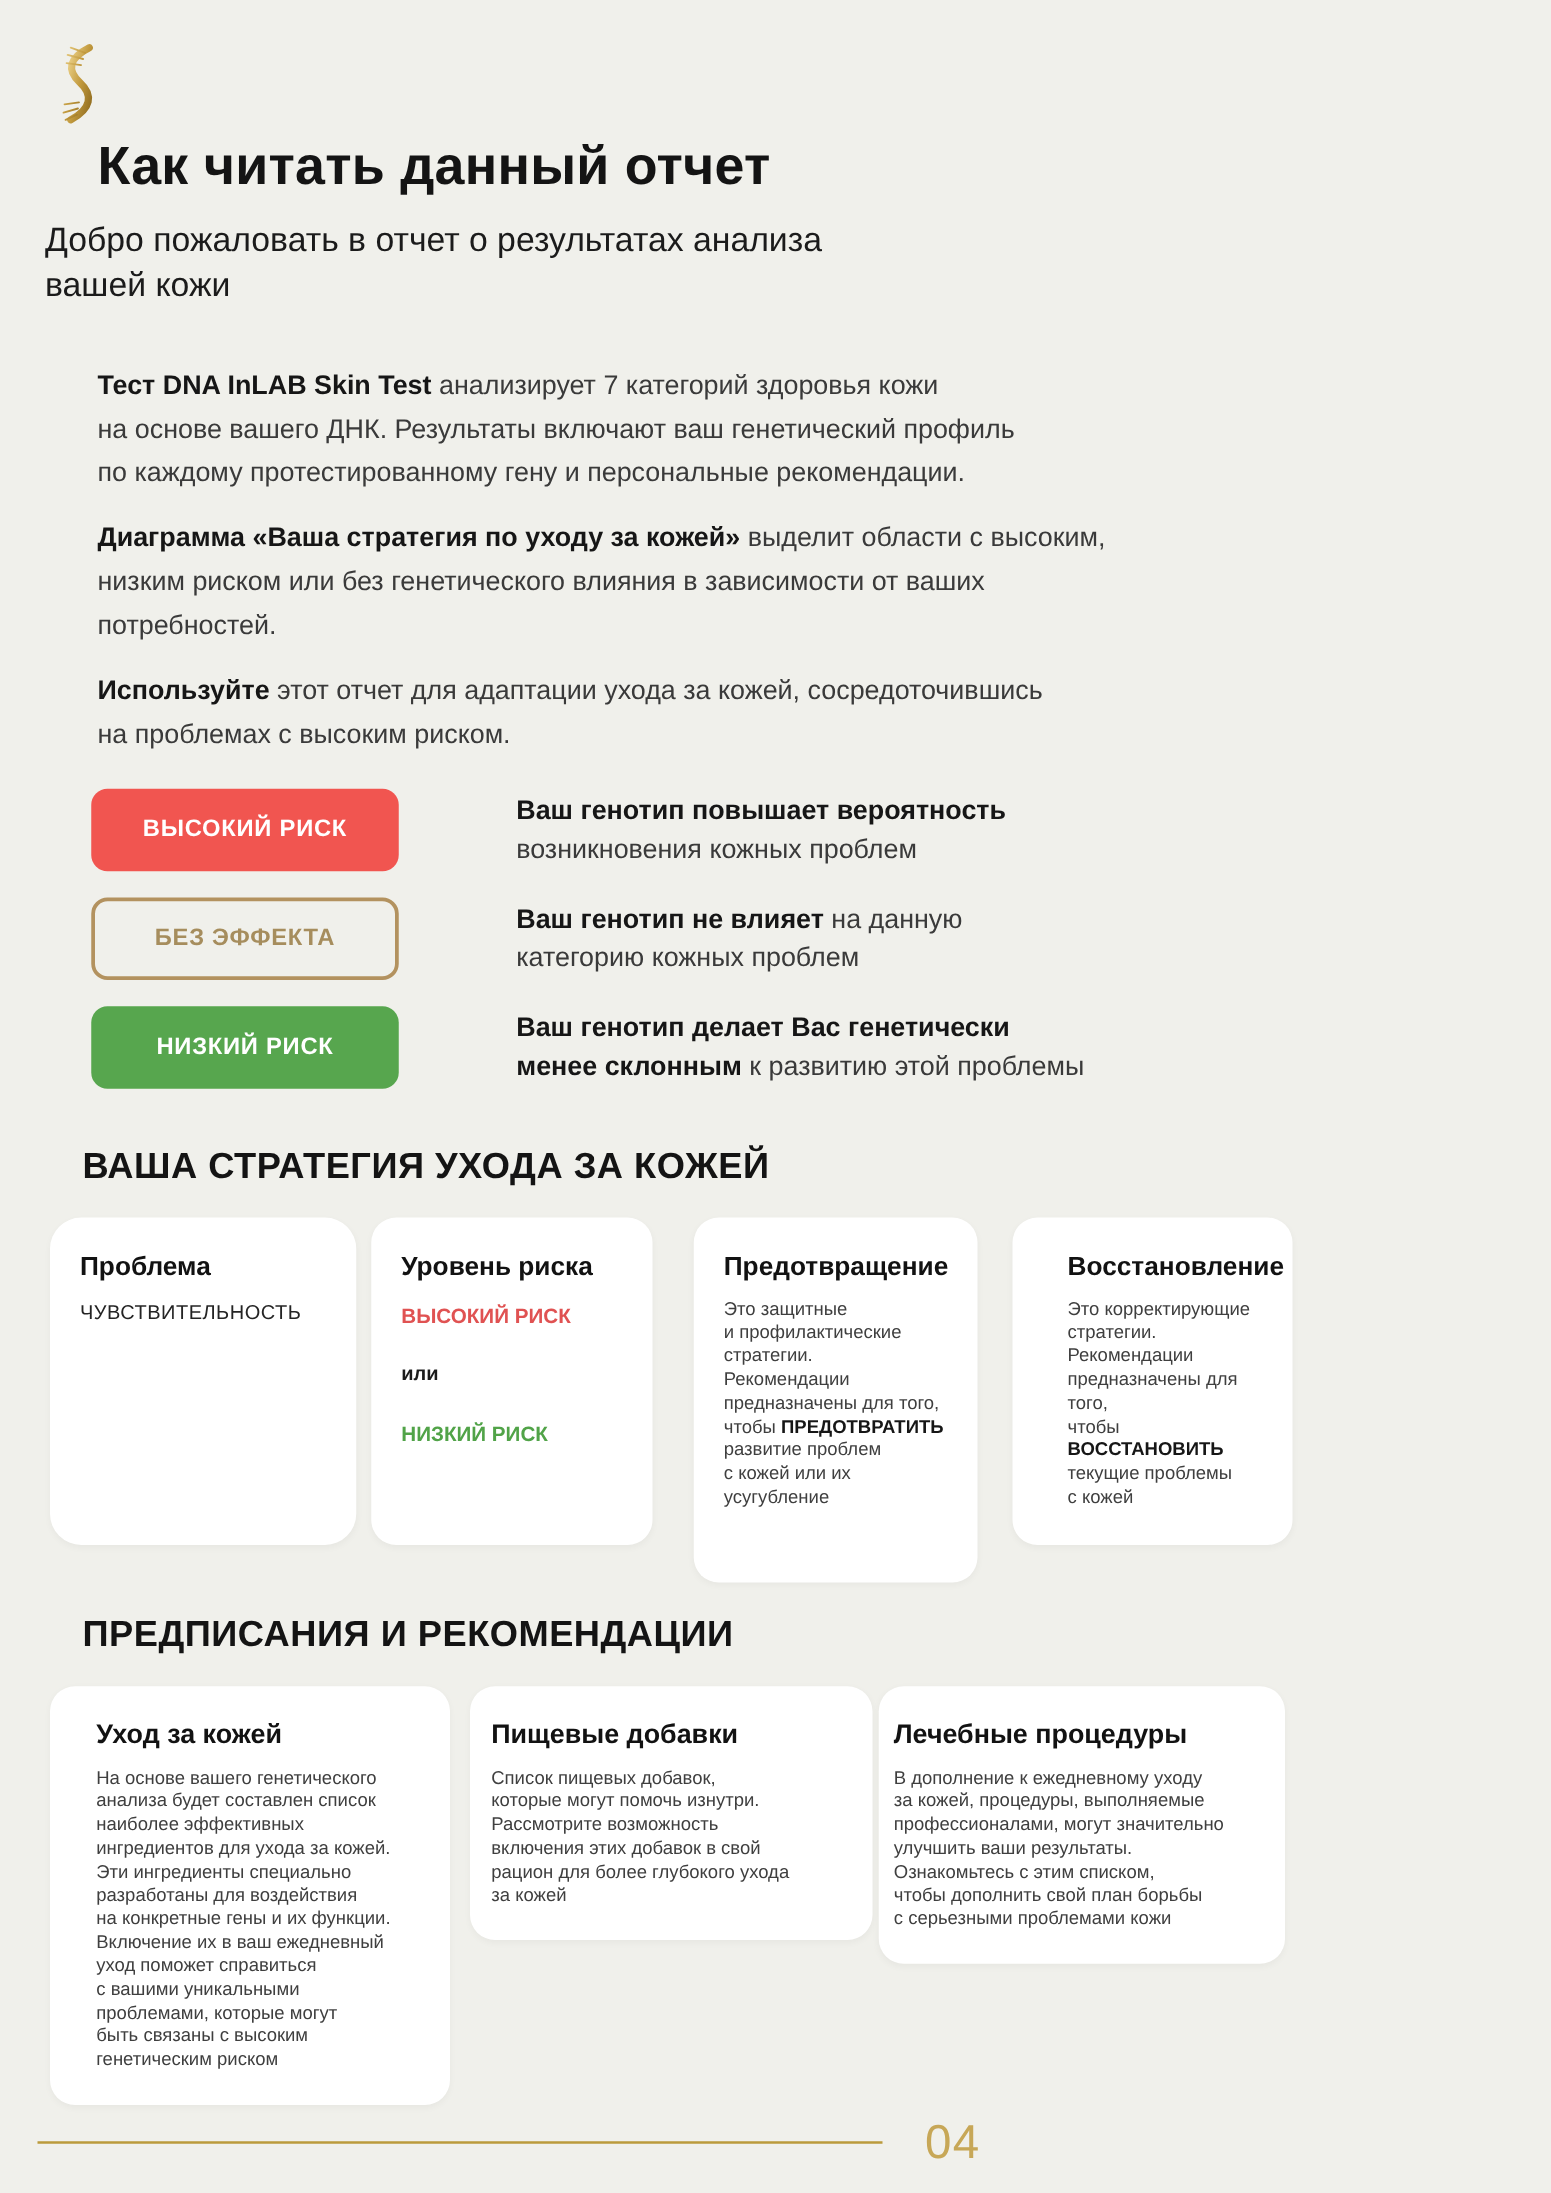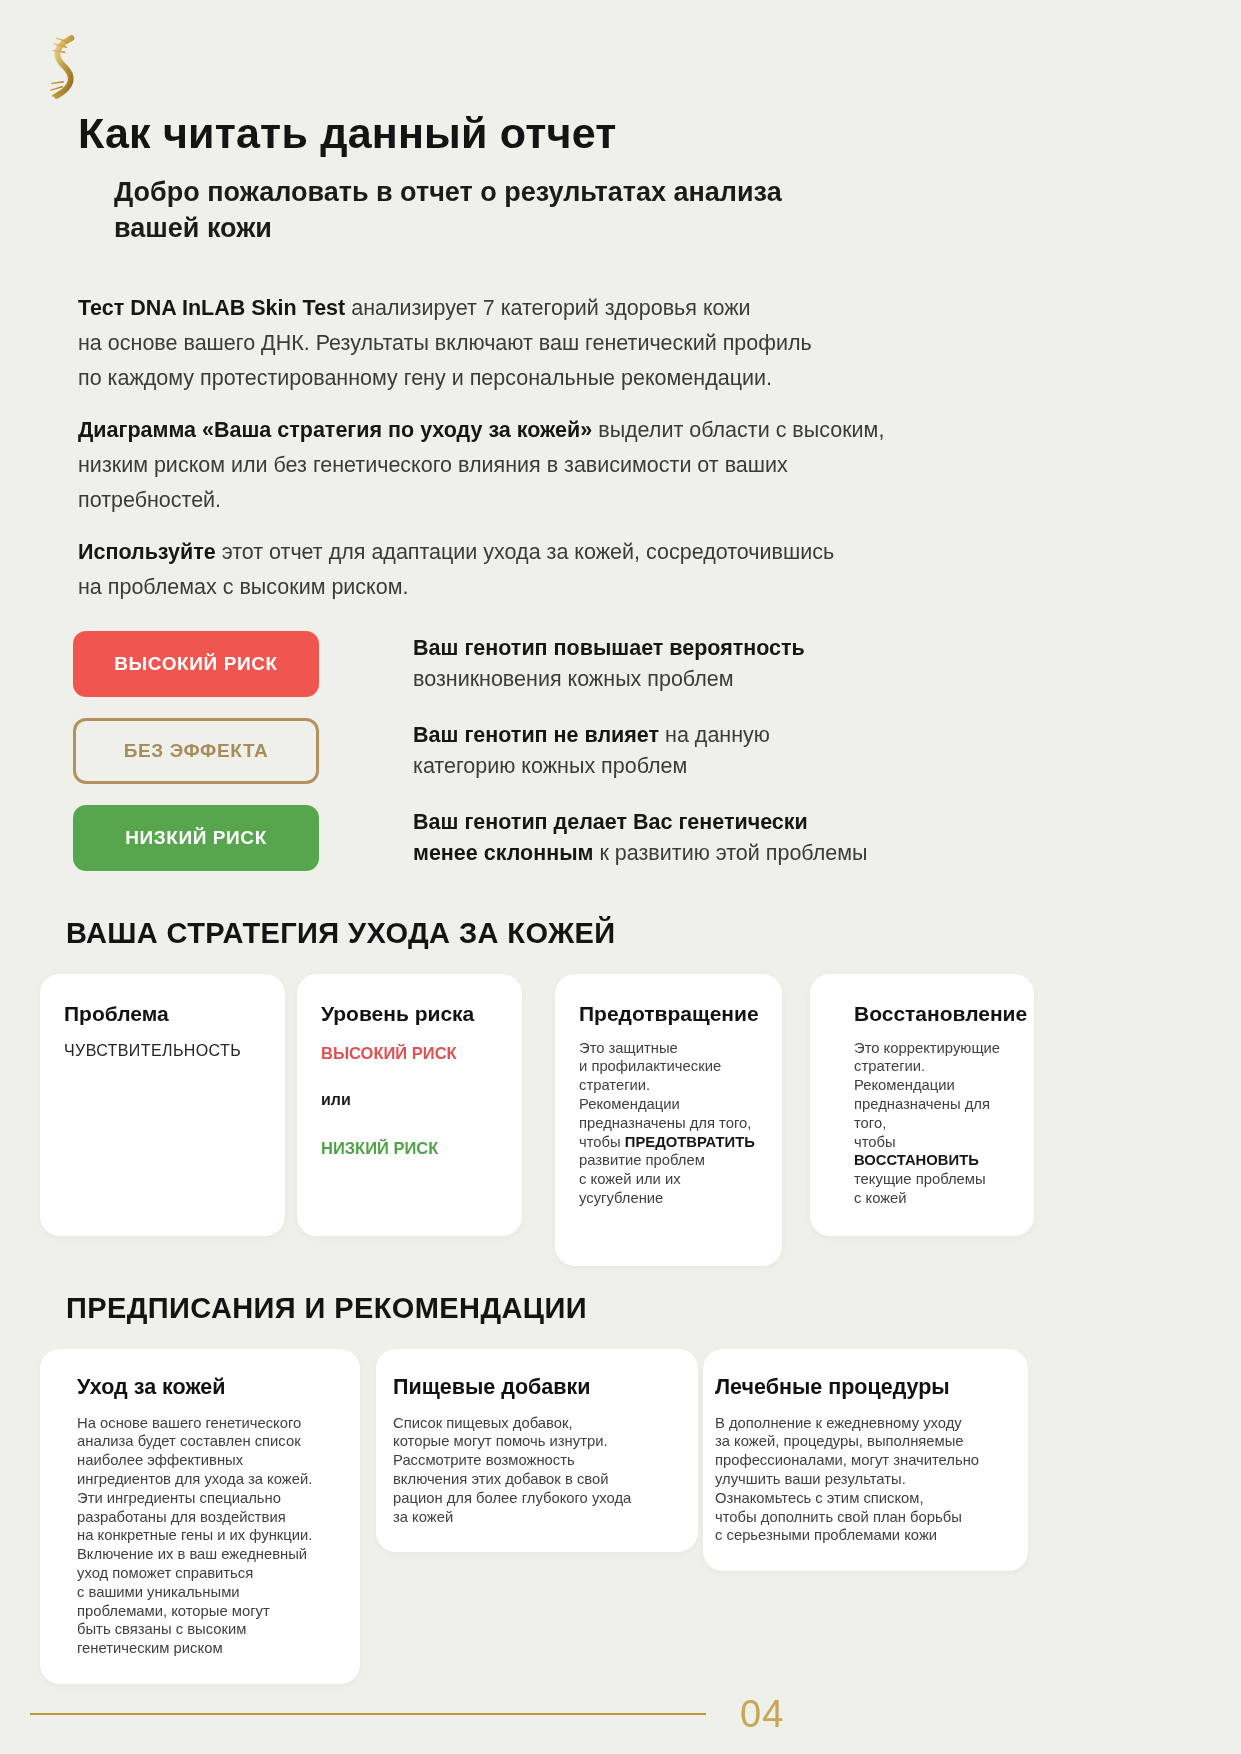--- a/index.html
+++ b/index.html
@@ -7,22 +7,22 @@
     margin:0; width:1241px; height:1754px; position:relative;
     background:#f0f0eb; overflow:hidden;
     font-family:"Liberation Sans", sans-serif; color:#222;
   }
   .logo-wrap { padding:34px 0 0 46px; height:64px; }
   .page-title {
     margin:12px 0 0 78px; font-size:43px; line-height:1.1;
     font-weight:800; color:#141414; letter-spacing:0.2px;
   }
   .page-subtitle {
-    margin:18px 0 0 114px; font-size:27px; line-height:1.32;
-    font-weight:700; color:#1b1b1b; white-space:pre-line;
+    margin:18px 0 0 36px; font-size:27px; line-height:1.32;
+    font-weight:400; color:#1b1b1b; white-space:pre-line;
   }
   .intro { margin:44px 0 0 78px; }
   .intro p {
     margin:0 0 17px 0; font-size:21.5px; line-height:35px;
     color:#3a3a3a; white-space:pre-line;
   }
   .intro b, .legend-desc b, .card-body b { color:#161616; }
 
   .legend { margin:26px 0 0 73px; display:flex; flex-direction:column; gap:21px; }
   .legend-row { display:flex; align-items:center; }
@@ -49,21 +49,21 @@
   .card {
     background:#ffffff; border-radius:20px; box-sizing:border-box;
     padding:28px 24px; box-shadow:0 2px 6px rgba(0,0,0,0.04);
   }
   .card-title { font-size:21px; font-weight:700; color:#121212; }
   .card-body {
     margin-top:13px; font-size:14.8px; line-height:18.8px;
     color:#3f3f3f; white-space:pre-line;
   }
   
-  .card.problem     { width:245px; min-height:262px; }
+  .card.problem     { width:245px; min-height:262px;border-radius:25px; }
   .card.risk        { width:225px; min-height:262px; margin-left:12px; }
   .card.prevention  { width:227px; min-height:292px; margin-left:33px; }
   .card.restoration { width:224px; margin-left:28px;padding-left:44px; }
   .problem-value { margin-top:16px; font-size:16px; letter-spacing:0.4px; color:#242424; }
   .risk-line { font-size:16.5px; font-weight:700; }
   .risk-high { margin-top:18px; color:#e05252; }
   .risk-or   { margin-top:28px; font-size:16px; color:#1b1b1b; }
   .risk-low  { margin-top:30px; color:#51a348; }
 
   

